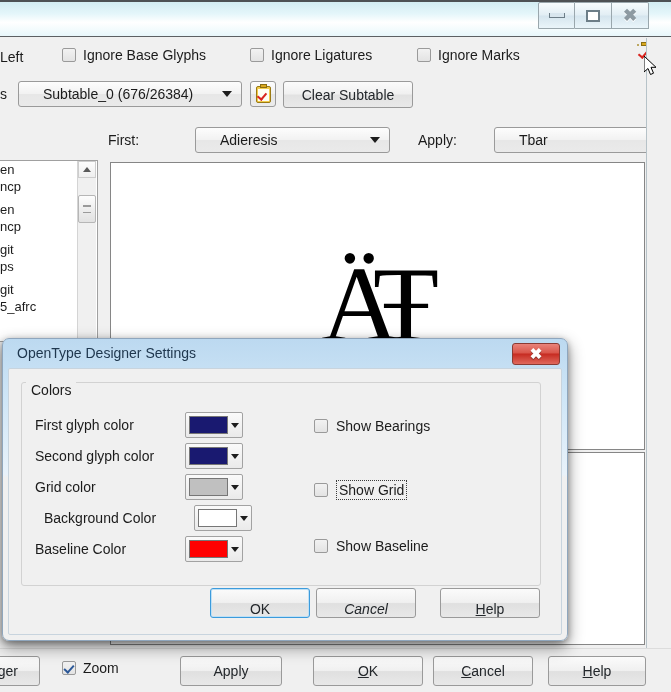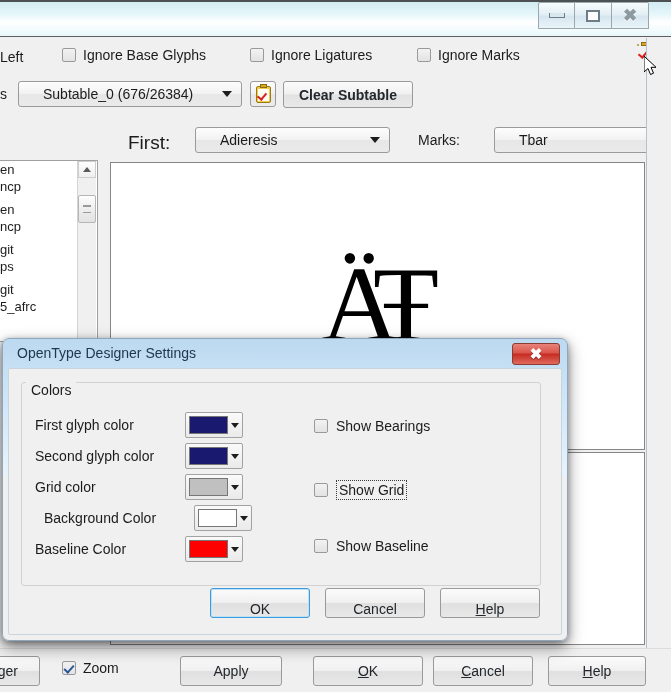--- a/index.html
+++ b/index.html
@@ -66,21 +66,21 @@
   .iconbtn{
     position:absolute;box-sizing:border-box;
     border:1px solid #9a9a9a;border-radius:3px;
     background:linear-gradient(to bottom,#fdfdfd,#f1f1f1 48%,#e6e6e6 52%,#ececec);
     display:flex;align-items:center;justify-content:center;
   }
   .btn{
     position:absolute;box-sizing:border-box;height:27px;
     border:1px solid #9a9a9a;border-radius:3px;
     background:linear-gradient(to bottom,#fbfbfb,#f0f0f0 48%,#e2e2e2 52%,#e9e9e9);
-    display:flex;align-items:center;justify-content:center;font-size:14px;color:#23272b;font-weight:bold;
+    display:flex;align-items:center;justify-content:center;font-size:14px;color:#23272b;
   }
   .clip{position:relative;width:15px;height:17px;}
   .clip .pad{position:absolute;inset:0;background:#f2cb4a;border:1px solid #9a7a14;border-radius:2px;}
   .clip .paper{position:absolute;left:2px;top:3px;right:2px;bottom:2px;background:#fdfdf3;}
   .clip .clamp{position:absolute;left:4px;top:-2px;width:7px;height:4px;background:#d9a81f;border:1px solid #8a6d12;box-sizing:border-box;}
   .clip .tick{position:absolute;left:3px;top:5px;width:4px;height:7px;border:solid #d8241f;border-width:0 2px 2px 0;transform:rotate(40deg);}
 
   
   .leftlist{
     position:absolute;left:-2px;top:160px;width:100px;height:182px;
@@ -244,26 +244,26 @@
           <span class="tick"></span>
       </span>
     </span>
 
     <span class="btn" style="left:283px;top:3px;width:130px;">
       <span>Clear Subtable</span>
     </span>
   </div>
 
   <div style="position:absolute;left:0;top:124px;width:671px;height:34px;">
-    <span style="position:absolute;left:128px;top:8px;font-size:19px;">First:</span>
+    <span style="position:absolute;left:108px;top:8px;font-size:14px;">First:</span>
     <span class="combo" style="left:195px;top:3px;width:195px;">
       <span>Adieresis</span>
       <span class="caret"></span>
     </span>
-    <span style="position:absolute;left:418px;top:8px;font-size:14px;">Marks:</span>
+    <span style="position:absolute;left:418px;top:8px;font-size:14px;">Apply:</span>
     <span class="combo" style="left:494px;top:3px;width:200px;">
       <span>Tbar</span>
     </span>
   </div>
 
   <div class="leftlist">
     <div class="li">en</div>
     <div class="li">ncp</div>
     <div class="li" style="margin-top:6px;">en</div>
     <div class="li">ncp</div>
@@ -373,21 +373,21 @@
     <span class="cb-label focusring">Show Grid</span>
   </div>
   <div class="dlgcb" style="left:314px;top:538px;">
     <span class="box"></span>
     <span class="cb-label">Show Baseline</span>
   </div>
 
   <div class="dbtn default" style="left:210px;">
     <span>OK</span>
   </div>
-  <div class="dbtn" style="left:325px;">
+  <div class="dbtn" style="left:316px;font-style:italic;">
     <span>Cancel</span>
   </div>
   <div class="dbtn" style="left:440px;">
     <span class="ul">H</span>
       <span>elp</span>
   </div>
 
   <svg class="cursor" viewBox="0 0 16 22">
     <polygon points="0,0 0,16 4,12.5 6.5,18.5 9.5,17.2 7,11.3 12,11.3" fill="#ffffff" stroke="#000000" stroke-width="1"></polygon>
   </svg>

